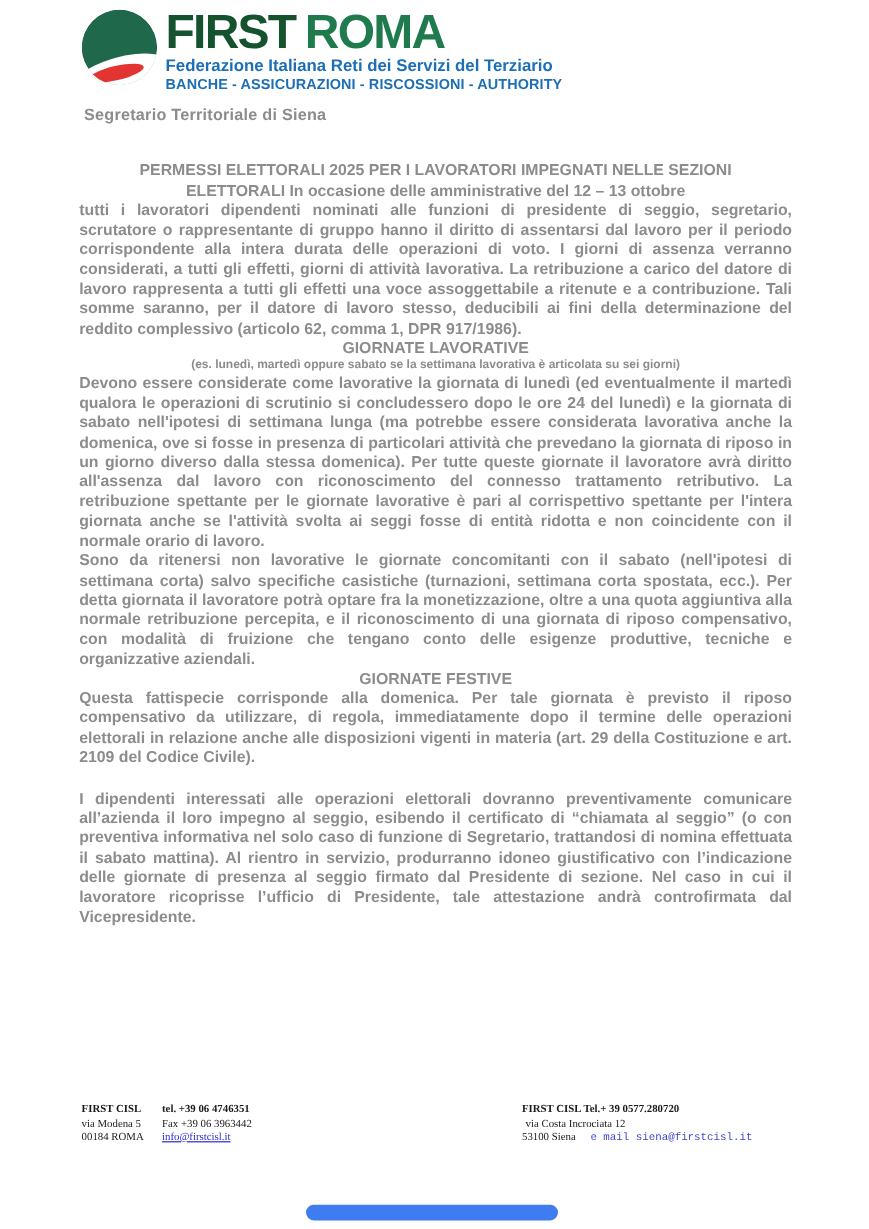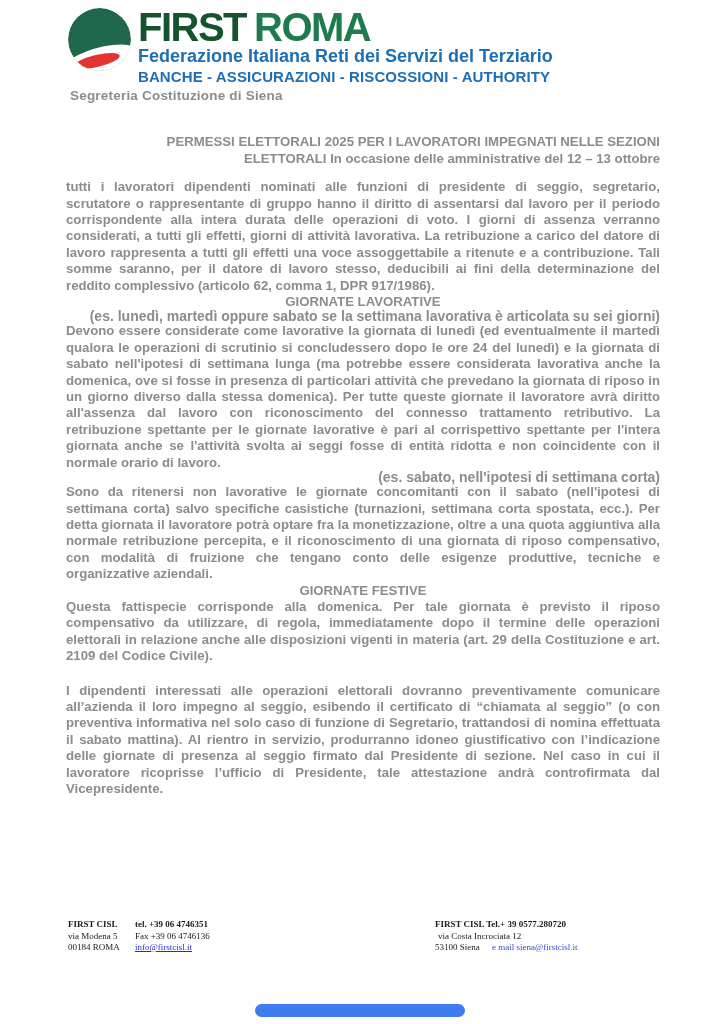--- a/index.html
+++ b/index.html
@@ -28,28 +28,28 @@
     font-size: 40px;
     font-weight: bold;
     letter-spacing: -1.5px;
     line-height: 36px;
     white-space: nowrap;
   }
   .brand-first { color: #14532d; }
   .brand-cisl  { color: #1f7a4d; margin-left: 8px; }
   .brand-sub {
     margin-top: 1px;
-    font-size: 18px;
+    font-size: 14px;
     font-weight: bold;
     color: #1c6fb5;
     white-space: nowrap;
   }
   .brand-sectors {
     margin-top: 1px;
-    font-size: 15px;
+    font-size: 12px;
     font-weight: bold;
     color: #1c6fb5;
     letter-spacing: 0.1px;
     white-space: nowrap;
   }
 
   .office-line {
     position: absolute;
     top: 88px;
     left: 70px;
@@ -65,32 +65,31 @@
     top: 134px;
     left: 66px;
     width: 594px;
     color: #8c8c8c;
     font-weight: bold;
     font-size: 13.2px;
     line-height: 16.4px;
     text-align: justify;
   }
   .doc-title {
-    text-align: right;
-    margin-bottom: 12px;
+    text-align: center;
     line-height: 16.6px;
   }
   .paragraph { text-align: justify; }
   .section-heading {
     text-align: center;
     line-height: 16.4px;
   }
   .section-note {
-    text-align: right;
-    font-size: 14px;
+    text-align: center;
+    font-size: 10px;
     line-height: 13px;
   }
   .closing { margin-top: 18px; }
 
   
   .footer {
     position: absolute;
     top: 919px;
     left: 0;
     width: 724px;
@@ -105,21 +104,21 @@
     top: 0;
     display: grid;
     grid-template-columns: 67px auto;
     column-gap: 0;
   }
   .footer-left .bold { font-weight: bold; }
   .footer-right { position: absolute; left: 435px; top: 0; }
   .footer-right .row1 { font-weight: bold; }
   .footer-right .row2 { padding-left: 3px; }
   .link { color: #2a2ad4; text-decoration: underline; cursor: pointer; }
-  .link-plain { color: #3d48c8; text-decoration: none; cursor: pointer; margin-left: 10px; }
+  .link-plain { color: #3d48c8; text-decoration: none; cursor: pointer; margin-left: 10px; font-family: Liberation Mono, monospace; }
 
   
   .scroll-indicator {
     position: absolute;
     left: 255px;
     top: 1004px;
     width: 210px;
     height: 13px;
     border-radius: 7px;
     background: #3e7cf0;
@@ -146,49 +145,48 @@
     </svg>
     <div class="brand-text">
       <div class="brand-name">
         <span class="brand-first">FIRST</span><span class="brand-cisl">ROMA</span>
       </div>
       <div class="brand-sub">Federazione Italiana Reti dei Servizi del Terziario</div>
       <div class="brand-sectors">BANCHE - ASSICURAZIONI - RISCOSSIONI - AUTHORITY</div>
     </div>
   </div>
 
-  <div class="office-line">Segreteria Costituzione di Siena</div>
+  <div class="office-line">Segretario Territoriale di Siena</div>
 
   <div class="content">
     <div class="doc-title">
       <div>PERMESSI ELETTORALI 2025 PER I LAVORATORI IMPEGNATI NELLE SEZIONI</div>
       <div>ELETTORALI In occasione delle amministrative del 12 – 13 ottobre</div>
     </div>
 
     <div class="paragraph">tutti i lavoratori dipendenti nominati alle funzioni di presidente di seggio, segretario, scrutatore o rappresentante di gruppo hanno il diritto di assentarsi dal lavoro per il periodo corrispondente alla intera durata delle operazioni di voto. I giorni di assenza verranno considerati, a tutti gli effetti, giorni di attività lavorativa.  La retribuzione a carico del datore di lavoro rappresenta a tutti gli effetti una voce assoggettabile a ritenute e a contribuzione. Tali somme saranno, per il datore di lavoro stesso, deducibili ai fini della determinazione del reddito complessivo (articolo 62, comma 1, DPR 917/1986).</div>
 
     <div class="section-heading">GIORNATE LAVORATIVE</div>
     <div class="section-note">(es. lunedì, martedì oppure sabato se la settimana lavorativa è articolata su sei giorni)</div>
     <div class="paragraph">Devono essere considerate come lavorative la giornata di lunedì (ed eventualmente il martedì qualora le operazioni di scrutinio si concludessero dopo le ore 24 del lunedì) e la giornata di sabato nell'ipotesi di settimana lunga (ma potrebbe essere considerata lavorativa anche la domenica, ove si fosse in presenza di particolari attività che prevedano la giornata di riposo in un giorno diverso dalla stessa domenica).  Per tutte queste giornate il lavoratore avrà diritto all'assenza dal lavoro con riconoscimento del connesso trattamento retributivo.  La retribuzione spettante per le giornate lavorative è pari al corrispettivo spettante per l'intera giornata anche se l'attività svolta ai seggi fosse di entità ridotta e non coincidente con il normale orario di lavoro.</div>
 
-    <div class="section-note">(es. sabato, nell'ipotesi di settimana corta)</div>
     <div class="paragraph">Sono da ritenersi non lavorative le giornate concomitanti con il sabato (nell'ipotesi di settimana corta) salvo specifiche casistiche (turnazioni, settimana corta spostata, ecc.).  Per detta giornata il lavoratore potrà optare fra la monetizzazione, oltre a una quota aggiuntiva alla normale retribuzione percepita, e il riconoscimento di una giornata di riposo compensativo, con modalità di fruizione che tengano conto delle esigenze produttive, tecniche e organizzative aziendali.</div>
 
     <div class="section-heading">GIORNATE FESTIVE</div>
     <div class="paragraph">Questa fattispecie corrisponde alla domenica. Per tale giornata è previsto il riposo compensativo da utilizzare, di regola, immediatamente dopo il termine delle operazioni elettorali in relazione anche alle disposizioni vigenti in materia (art. 29 della Costituzione e art. 2109 del Codice Civile).</div>
 
     <div class="paragraph closing">I dipendenti interessati alle operazioni elettorali dovranno preventivamente comunicare all’azienda il loro impegno al seggio, esibendo il certificato di “chiamata al seggio” (o con preventiva informativa nel solo caso di funzione di Segretario, trattandosi di nomina effettuata il sabato mattina).  Al rientro in servizio, produrranno idoneo giustificativo con l’indicazione delle giornate di presenza al seggio firmato dal Presidente di sezione.  Nel caso in cui il lavoratore ricoprisse l’ufficio di Presidente, tale attestazione andrà controfirmata dal Vicepresidente.</div>
   </div>
 
   <div class="footer">
     <div class="footer-left">
       <span class="bold">FIRST CISL</span>
       <span class="bold">tel. +39 06 4746351</span>
       <span>via Modena 5</span>
-      <span>Fax +39 06 4746136</span>
+      <span>Fax +39 06 3963442</span>
       <span>00184 ROMA</span>
       <span><a class="link">info@firstcisl.it</a></span>
     </div>
     <div class="footer-right">
       <div class="row1">FIRST CISL  Tel.+ 39 0577.280720</div>
       <div class="row2">via Costa Incrociata 12</div>
       <div>
         <span>53100 Siena</span>
         <a class="link-plain">e mail siena@firstcisl.it</a>
       </div>

